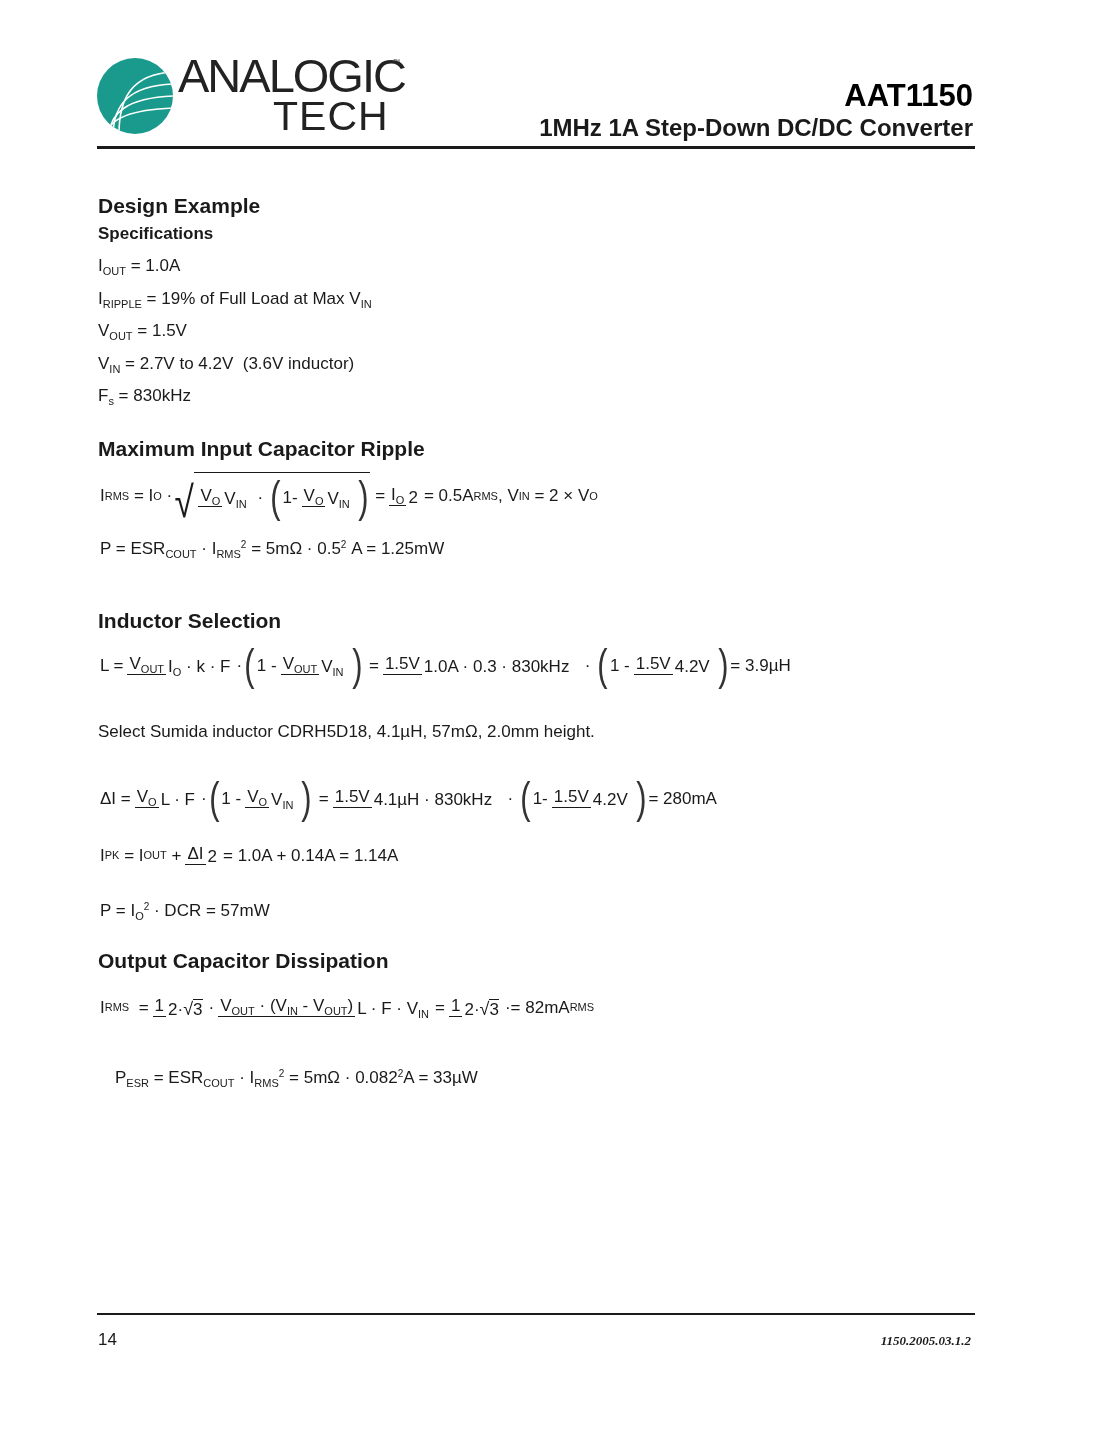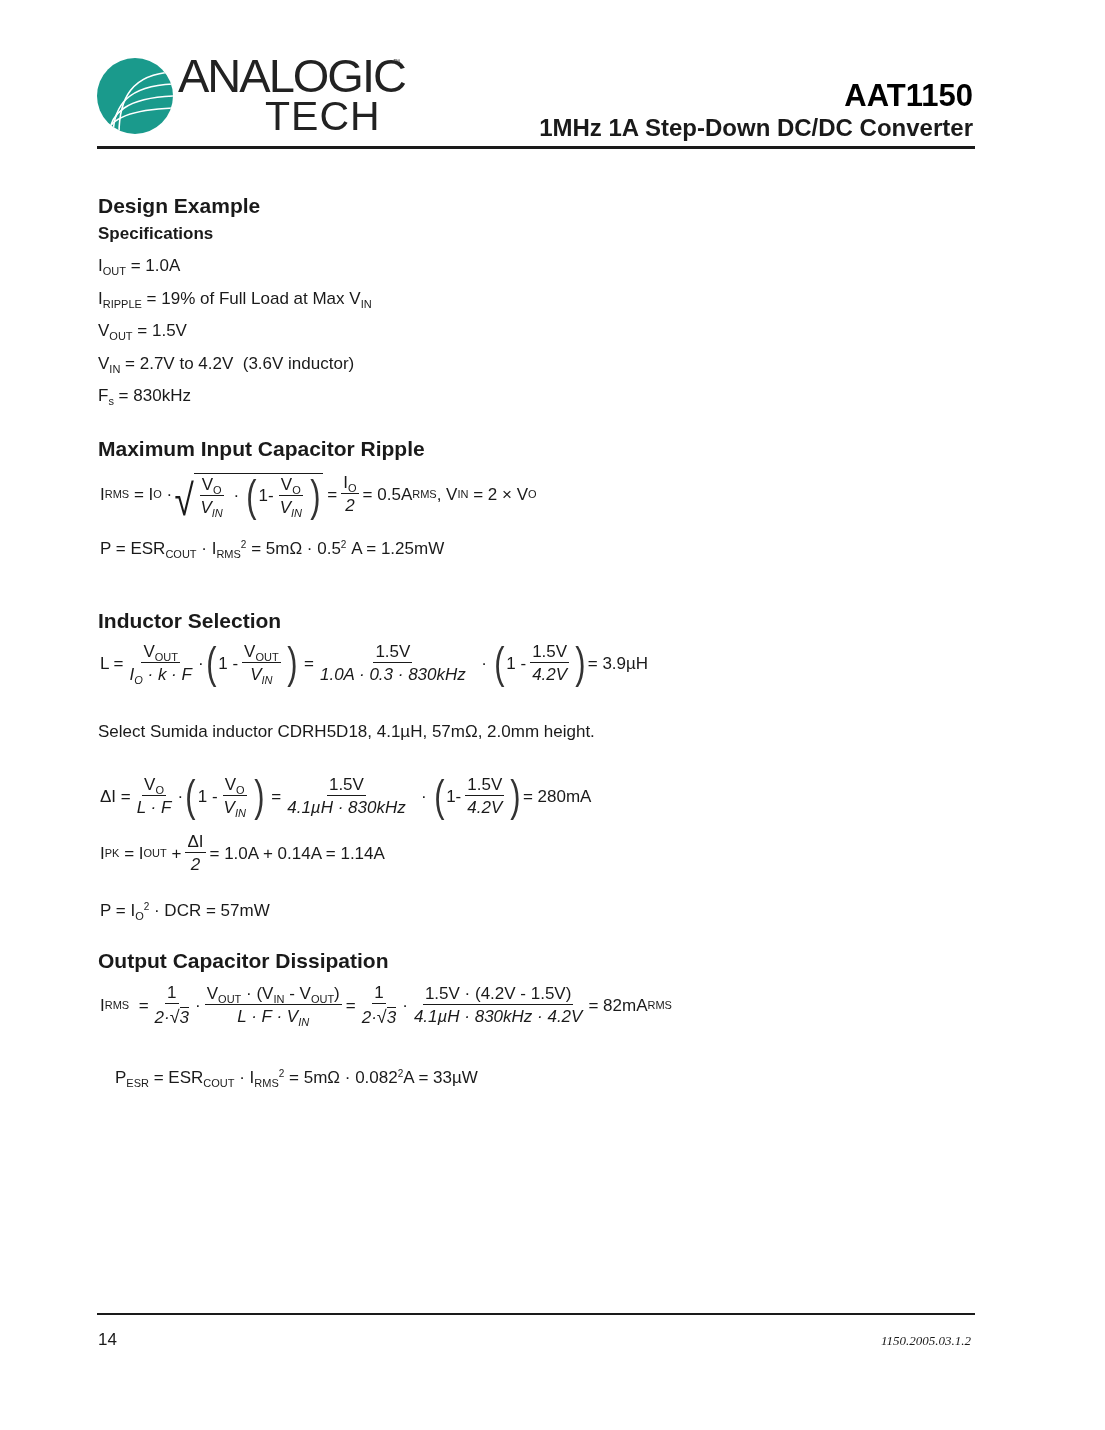--- a/index.html
+++ b/index.html
@@ -2,41 +2,41 @@
 <html><head>
 <meta charset="utf-8">
 <style>
   html, body { margin:0; padding:0; background:#ffffff; }
   body { width:1105px; height:1430px; position:relative; overflow:hidden;
          font-family:"Liberation Sans", sans-serif; color:#1a1a1a; }
   .abs { position:absolute; }
   .logo-circle { left:97px; top:58px; width:76px; height:76px; border-radius:50%; background:#1a9a8c; overflow:hidden; }
   .logo-circle svg { position:absolute; left:0; top:0; }
   .logo-word1 { left:178px; top:52px; font-size:47px; letter-spacing:-2px; font-weight:400; color:#222; line-height:1; }
-  .logo-word2 { left:265px; top:96px; font-size:41px; font-weight:400; color:#222; line-height:1; letter-spacing:1px; }
+  .logo-word2 { left:273px; top:96px; font-size:41px; font-weight:400; color:#222; line-height:1; letter-spacing:1px; }
   .logo-tm { left:393px; top:58px; font-size:7px; color:#333; }
   .part-number { right:132px; top:80px; font-size:31px; font-weight:bold; color:#000000; line-height:1; }
   .doc-title { right:132px; top:116px; font-size:24px; font-weight:bold; color:#1a1a1a; line-height:1; }
   .rule-top { left:97px; top:146px; width:878px; height:3px; background:#1a1a1a; }
   .rule-bottom { left:97px; top:1313px; width:878px; height:2px; background:#1a1a1a; }
   h2 { margin:0; font-size:21px; font-weight:bold; position:absolute; left:98px; line-height:1; color:#1a1a1a; }
   h3 { margin:0; font-size:17px; font-weight:bold; position:absolute; left:98px; line-height:1; color:#1a1a1a; }
   .line { position:absolute; left:98px; font-size:17px; line-height:1; white-space:nowrap; }
   sub { font-size:11px; vertical-align:-4px; line-height:0; }
   sup { font-size:10px; vertical-align:6px; line-height:0; }
   .eq { position:absolute; left:100px; font-size:17px; white-space:nowrap; display:flex; align-items:center; line-height:1; }
-  .frac { display:inline-flex; flex-direction:column; align-items:center; margin:0 4px; vertical-align:middle; }
+  .frac { display:inline-flex; flex-direction:row; align-items:center; margin:12px 4px; vertical-align:middle; }
   .frac .num { padding:0 2px 2px; border-bottom:1px solid #1a1a1a; text-align:center; }
-  .frac .den { padding:3px 2px 0; text-align:left;font-style:italic; }
+  .frac .den { padding:3px 2px 0; text-align:left; }
   .paren { font-size:44px; font-weight:200; line-height:0.8; transform:scaleX(0.7); display:inline-block; color:#333; }
   .sqrt-wrap { display:inline-flex; align-items:center; }
   .sqrt-sign { font-size:44px; line-height:1; transform:scaleX(0.8); display:inline-block; margin-right:-2px; position:relative; top:6px; }
   .sqrt-body { border-top:1px solid #1a1a1a; display:inline-flex; align-items:center; padding-top:2px; }
   .page-num { left:98px; top:1330px; font-size:17px; }
-  .doc-code { right:134px; top:1333px; font-size:13px; font-style:italic; font-family:"Liberation Serif", serif; }
+  .doc-code { right:134px; top:1333px; font-size:13px; font-style:italic; font-family:"Liberation Serif", serif;font-weight:bold; }
   .small-sqrt { display:inline-flex; align-items:center; }
   .small-sqrt .s { font-size:18px; }
   .small-sqrt .b { border-top:1px solid #1a1a1a; padding-top:1px; }
 </style>
 </head>
 <body>
 
 <div class="abs logo-circle">
   <svg width="76" height="76" viewBox="0 0 76 76">
     <path d="M22 76 C 22 40, 35 16, 76 14" stroke="#fff" stroke-width="1.6" fill="none"></path>
@@ -216,24 +216,20 @@
   </span>
   <span>=</span>
   <span class="frac">
     <span class="num">1</span>
     <span class="den"><span>2·</span><span class="small-sqrt">
           <span class="s">√</span>
           <span class="b">3</span>
         </span></span>
   </span>
   <span>·</span>
-  <span class="frac">
-    <span class="num">1.5V · (4.2V - 1.5V)</span>
-    <span class="den">4.1µH · 830kHz · 4.2V</span>
-  </span>
   <span>= 82mA</span>
     <sub>RMS</sub>
 </div>
 
 <div class="line" style="top:1069px; left:115px">
   <span>P</span><sub>ESR</sub><span style="white-space:pre"> = ESR</span><sub>COUT</sub><span style="white-space:pre"> · I</span><sub>RMS</sub><sup>2</sup><span style="white-space:pre"> = 5mΩ · 0.082</span><sup>2</sup><span>A = 33µW</span>
 </div>
 
 <div class="abs rule-bottom"></div>
 <div class="abs page-num">14</div>

